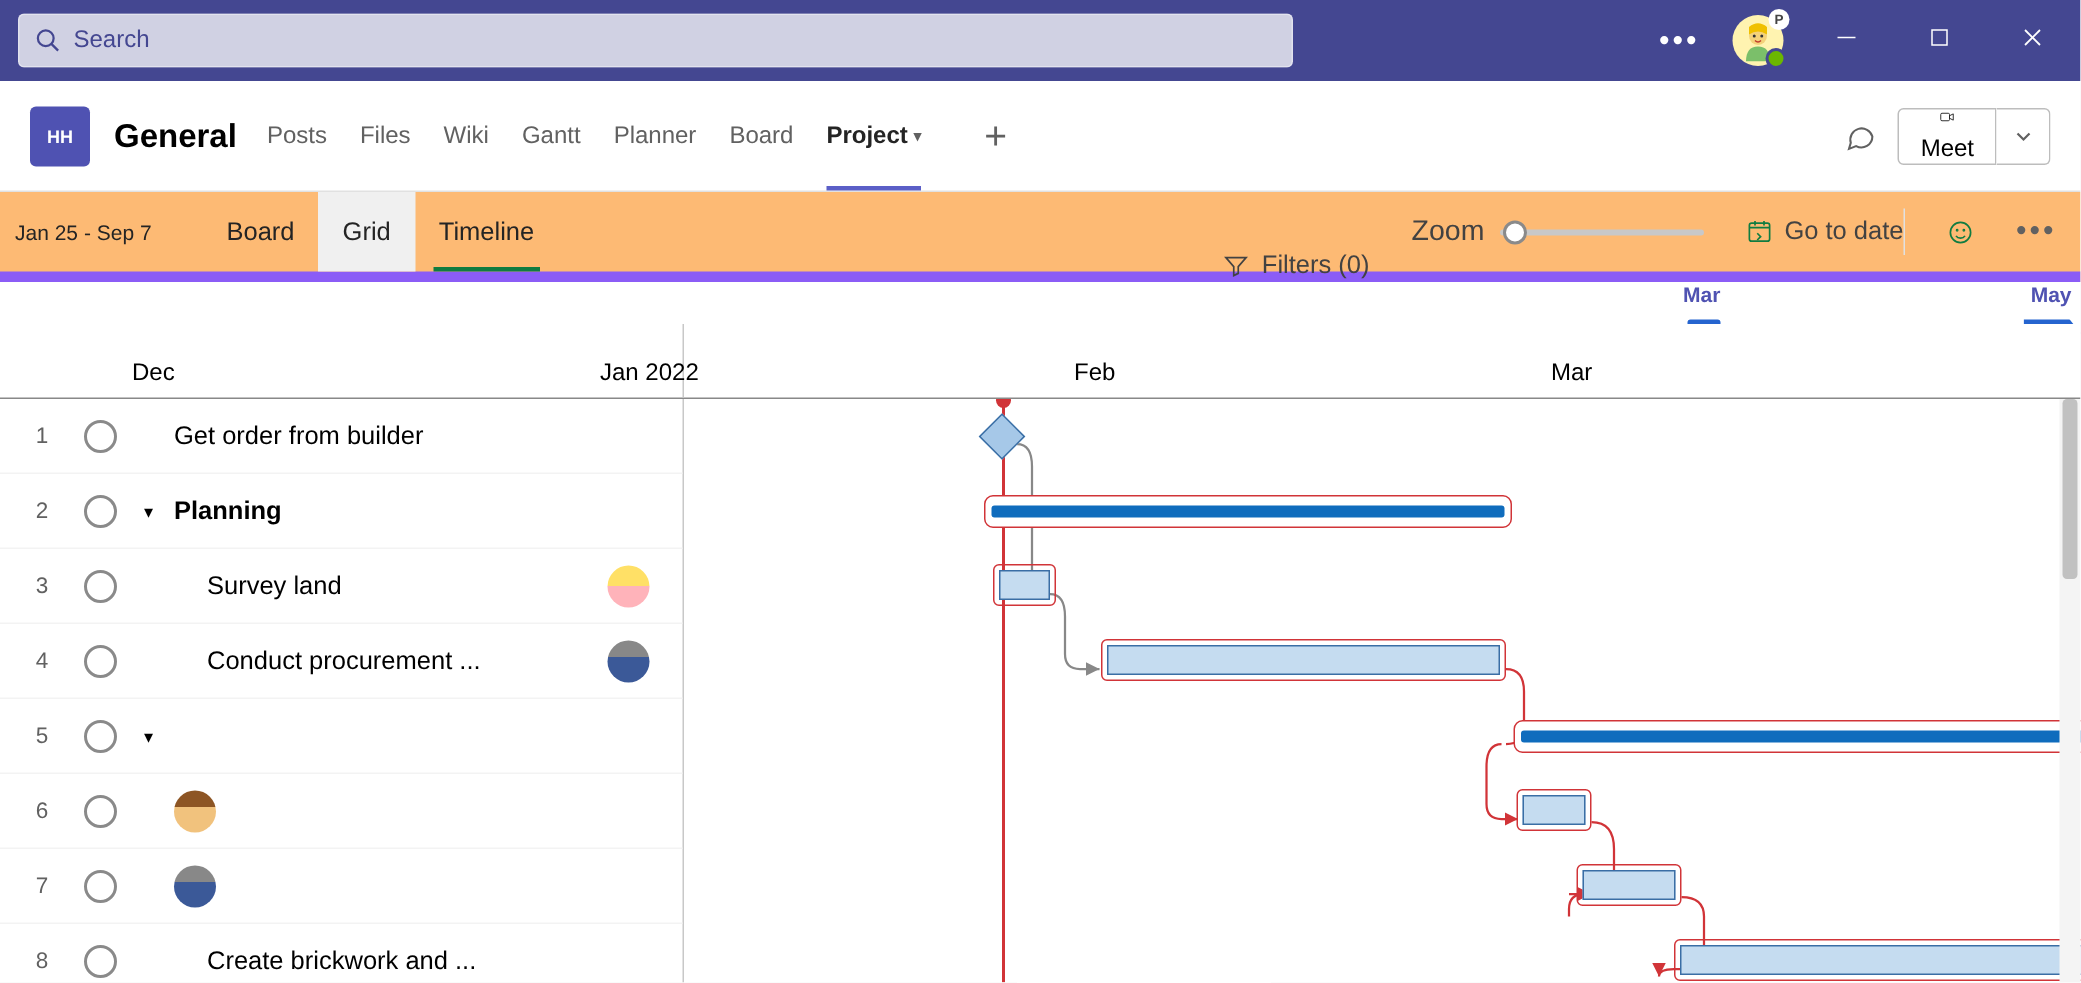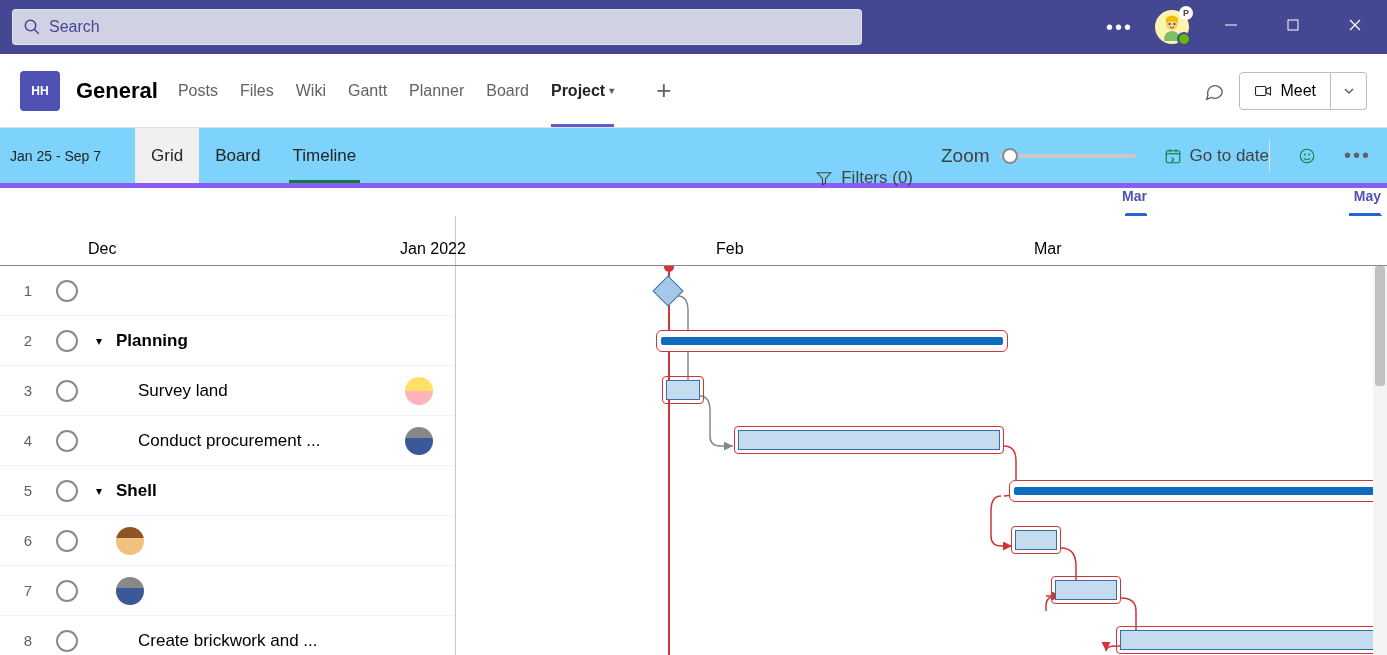--- a/index.html
+++ b/index.html
@@ -55,31 +55,31 @@
   .channel-tab.active::after {
     content:""; position:absolute; bottom:0; left:0; right:0; height:3px; background:#5b5fc7;
   }
   .channel-tab .chev { font-size:10px; margin-left:4px; color:#616161;}
   .add-tab { font-size:26px; color:#616161; margin-left:20px; cursor:pointer; font-weight:300;}
   .channel-right { margin-left:auto; display:flex; align-items:center; gap:14px; }
   .chat-icon { width:22px;height:22px; cursor:pointer;}
   .meet-group { display:flex; }
   .meet-btn {
     height:38px; background:#fff; border:1px solid #bdbdbd; border-radius:4px 0 0 4px;
-    display:flex;align-items:center; padding:0 14px; font-size:16px; cursor:pointer; gap:8px;
+    display:flex;align-items:center; padding:0 14px; font-size:16px; cursor:pointer; gap:8px;flex-direction:column;
   }
   .meet-drop {
     height:38px; width:36px; background:#fff; border:1px solid #bdbdbd; border-left:none;
     border-radius:0 4px 4px 0; display:flex;align-items:center;justify-content:center; cursor:pointer;
   }
 
   
   .toolbar {
-    height: 60px; background:#7dd3fc; display:flex; align-items:center;
-    border-bottom:5px solid #8b5cf6;
+    height: 60px; background:#fdba74; display:flex; align-items:center;
+    border-bottom:7px solid #8b5cf6;
   }
   .date-range { font-size:14px; color:#242424; padding:0 10px; width:135px; }
   .view-tabs { display:flex; height:100%; }
   .view-tab {
     padding:0 16px; font-size:17px; color:#242424; cursor:pointer;
     display:flex;align-items:center; position:relative;
   }
   .view-tab.active-bg { background:#f0f0f0; }
   .view-tab.active-line::after {
     content:""; position:absolute; bottom:0; left:12px; right:12px; height:3px; background:#107c41;
@@ -256,25 +256,25 @@
             <path d="M1 3l4 4 4-4"></path>
           </svg>
       </div>
     </div>
   </div>
 </div>
 
 <div class="toolbar">
   <div class="date-range">Jan 25 - Sep 7</div>
   <div class="view-tabs">
+    <div class="view-tab">
+        <span>Board</span>
+      </div>
     <div class="view-tab active-bg">
         <span>Grid</span>
-      </div>
-    <div class="view-tab">
-        <span>Board</span>
       </div>
     <div class="view-tab active-line">
         <span>Timeline</span>
       </div>
   </div>
   <div class="toolbar-right">
     <div class="filter-grp">
       <svg class="ic" viewBox="0 0 24 24" fill="none" stroke="#424242" stroke-width="1.5">
           <path d="M3 5h18l-7 8v6l-4 2v-8z"></path>
         </svg>
@@ -330,20 +330,21 @@
   <span class="month-col" style="left:1034px">Mar</span>
 </div>
 
 <div class="grid-body">
 
   <div class="task-list">
     <div class="row">
       <div class="row-num">1</div>
       <div class="row-radio"></div>
       <span class="row-toggle"></span>
+      <div class="row-name">Get order from builder</div>
     </div>
     <div class="row">
       <div class="row-num">2</div>
       <div class="row-radio"></div>
       <span class="row-toggle">▾</span>
       <div class="row-name bold">Planning</div>
     </div>
     <div class="row">
       <div class="row-num">3</div>
       <div class="row-radio"></div>
@@ -355,21 +356,20 @@
       <div class="row-num">4</div>
       <div class="row-radio"></div>
       <span class="row-toggle"></span>
       <div class="row-name indent1">Conduct procurement ...</div>
       <div class="row-avatar av-gray"></div>
     </div>
     <div class="row">
       <div class="row-num">5</div>
       <div class="row-radio"></div>
       <span class="row-toggle">▾</span>
-      <div class="row-name bold">Shell</div>
     </div>
     <div class="row">
       <div class="row-num">6</div>
       <div class="row-radio"></div>
       <span class="row-toggle"></span>
       <div class="row-avatar av-brown"></div>
     </div>
     <div class="row">
       <div class="row-num">7</div>
       <div class="row-radio"></div>

